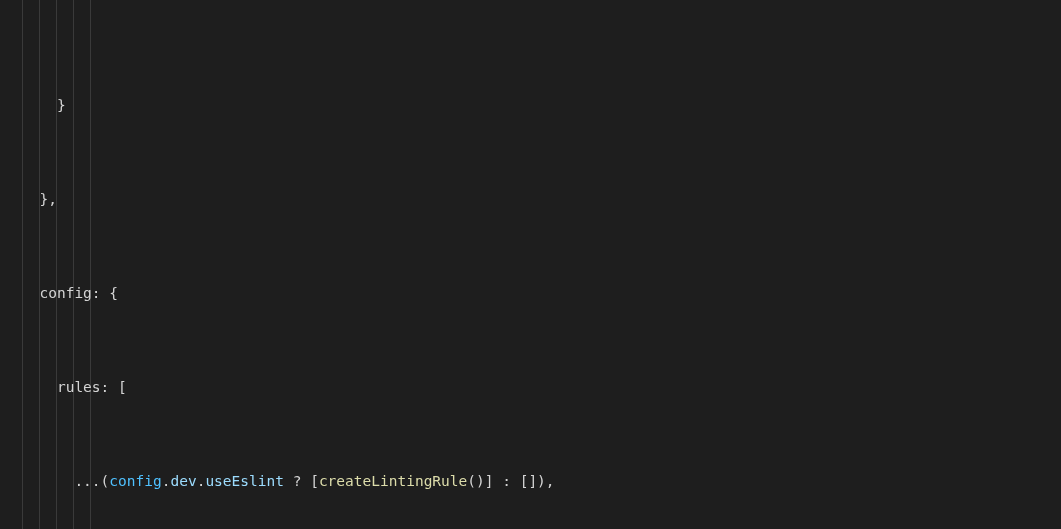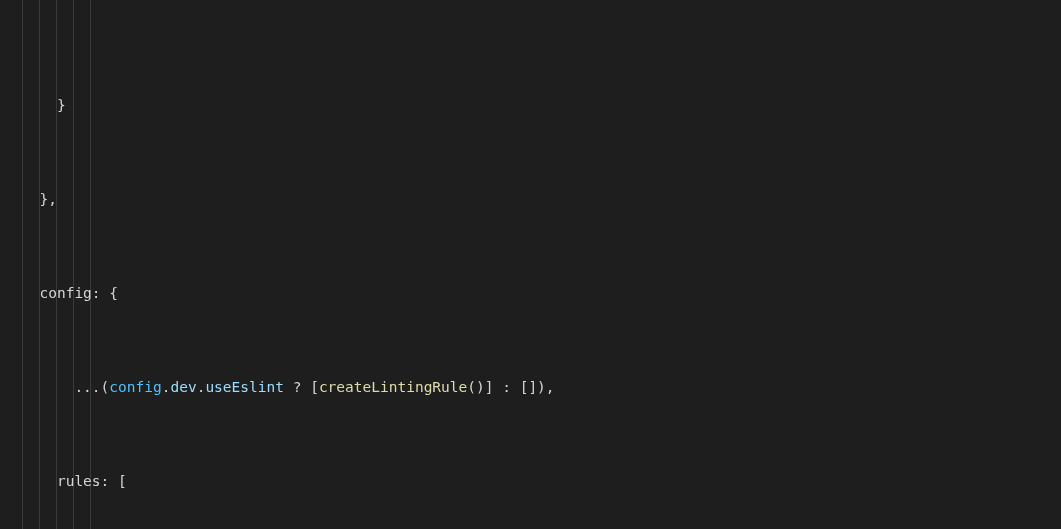--- a/index.html
+++ b/index.html
@@ -56,23 +56,23 @@
     <div class="guide" style="left:51px"></div>
     <div class="guide" style="left:68px"></div>
   </div>
 
   <div class="line"><span class="punct">    }</span></div>
 
   <div class="line"><span class="punct">  },</span></div>
 
   <div class="line"><span class="key">  config</span><span class="punct">: {</span></div>
 
+  <div class="line"><span class="key">    rules</span><span class="punct">: [</span></div>
+
   <div class="line"><span class="punct">      ...(</span><span class="var">config</span><span class="punct">.</span><span class="prop">dev</span><span class="punct">.</span><span class="prop">useEslint</span><span class="punct"> ? [</span><span class="func">createLintingRule</span><span class="punct">()] : []),</span></div>
-
-  <div class="line"><span class="key">    rules</span><span class="punct">: [</span></div>
 
   
 
   
 
   
 
   
 
   

